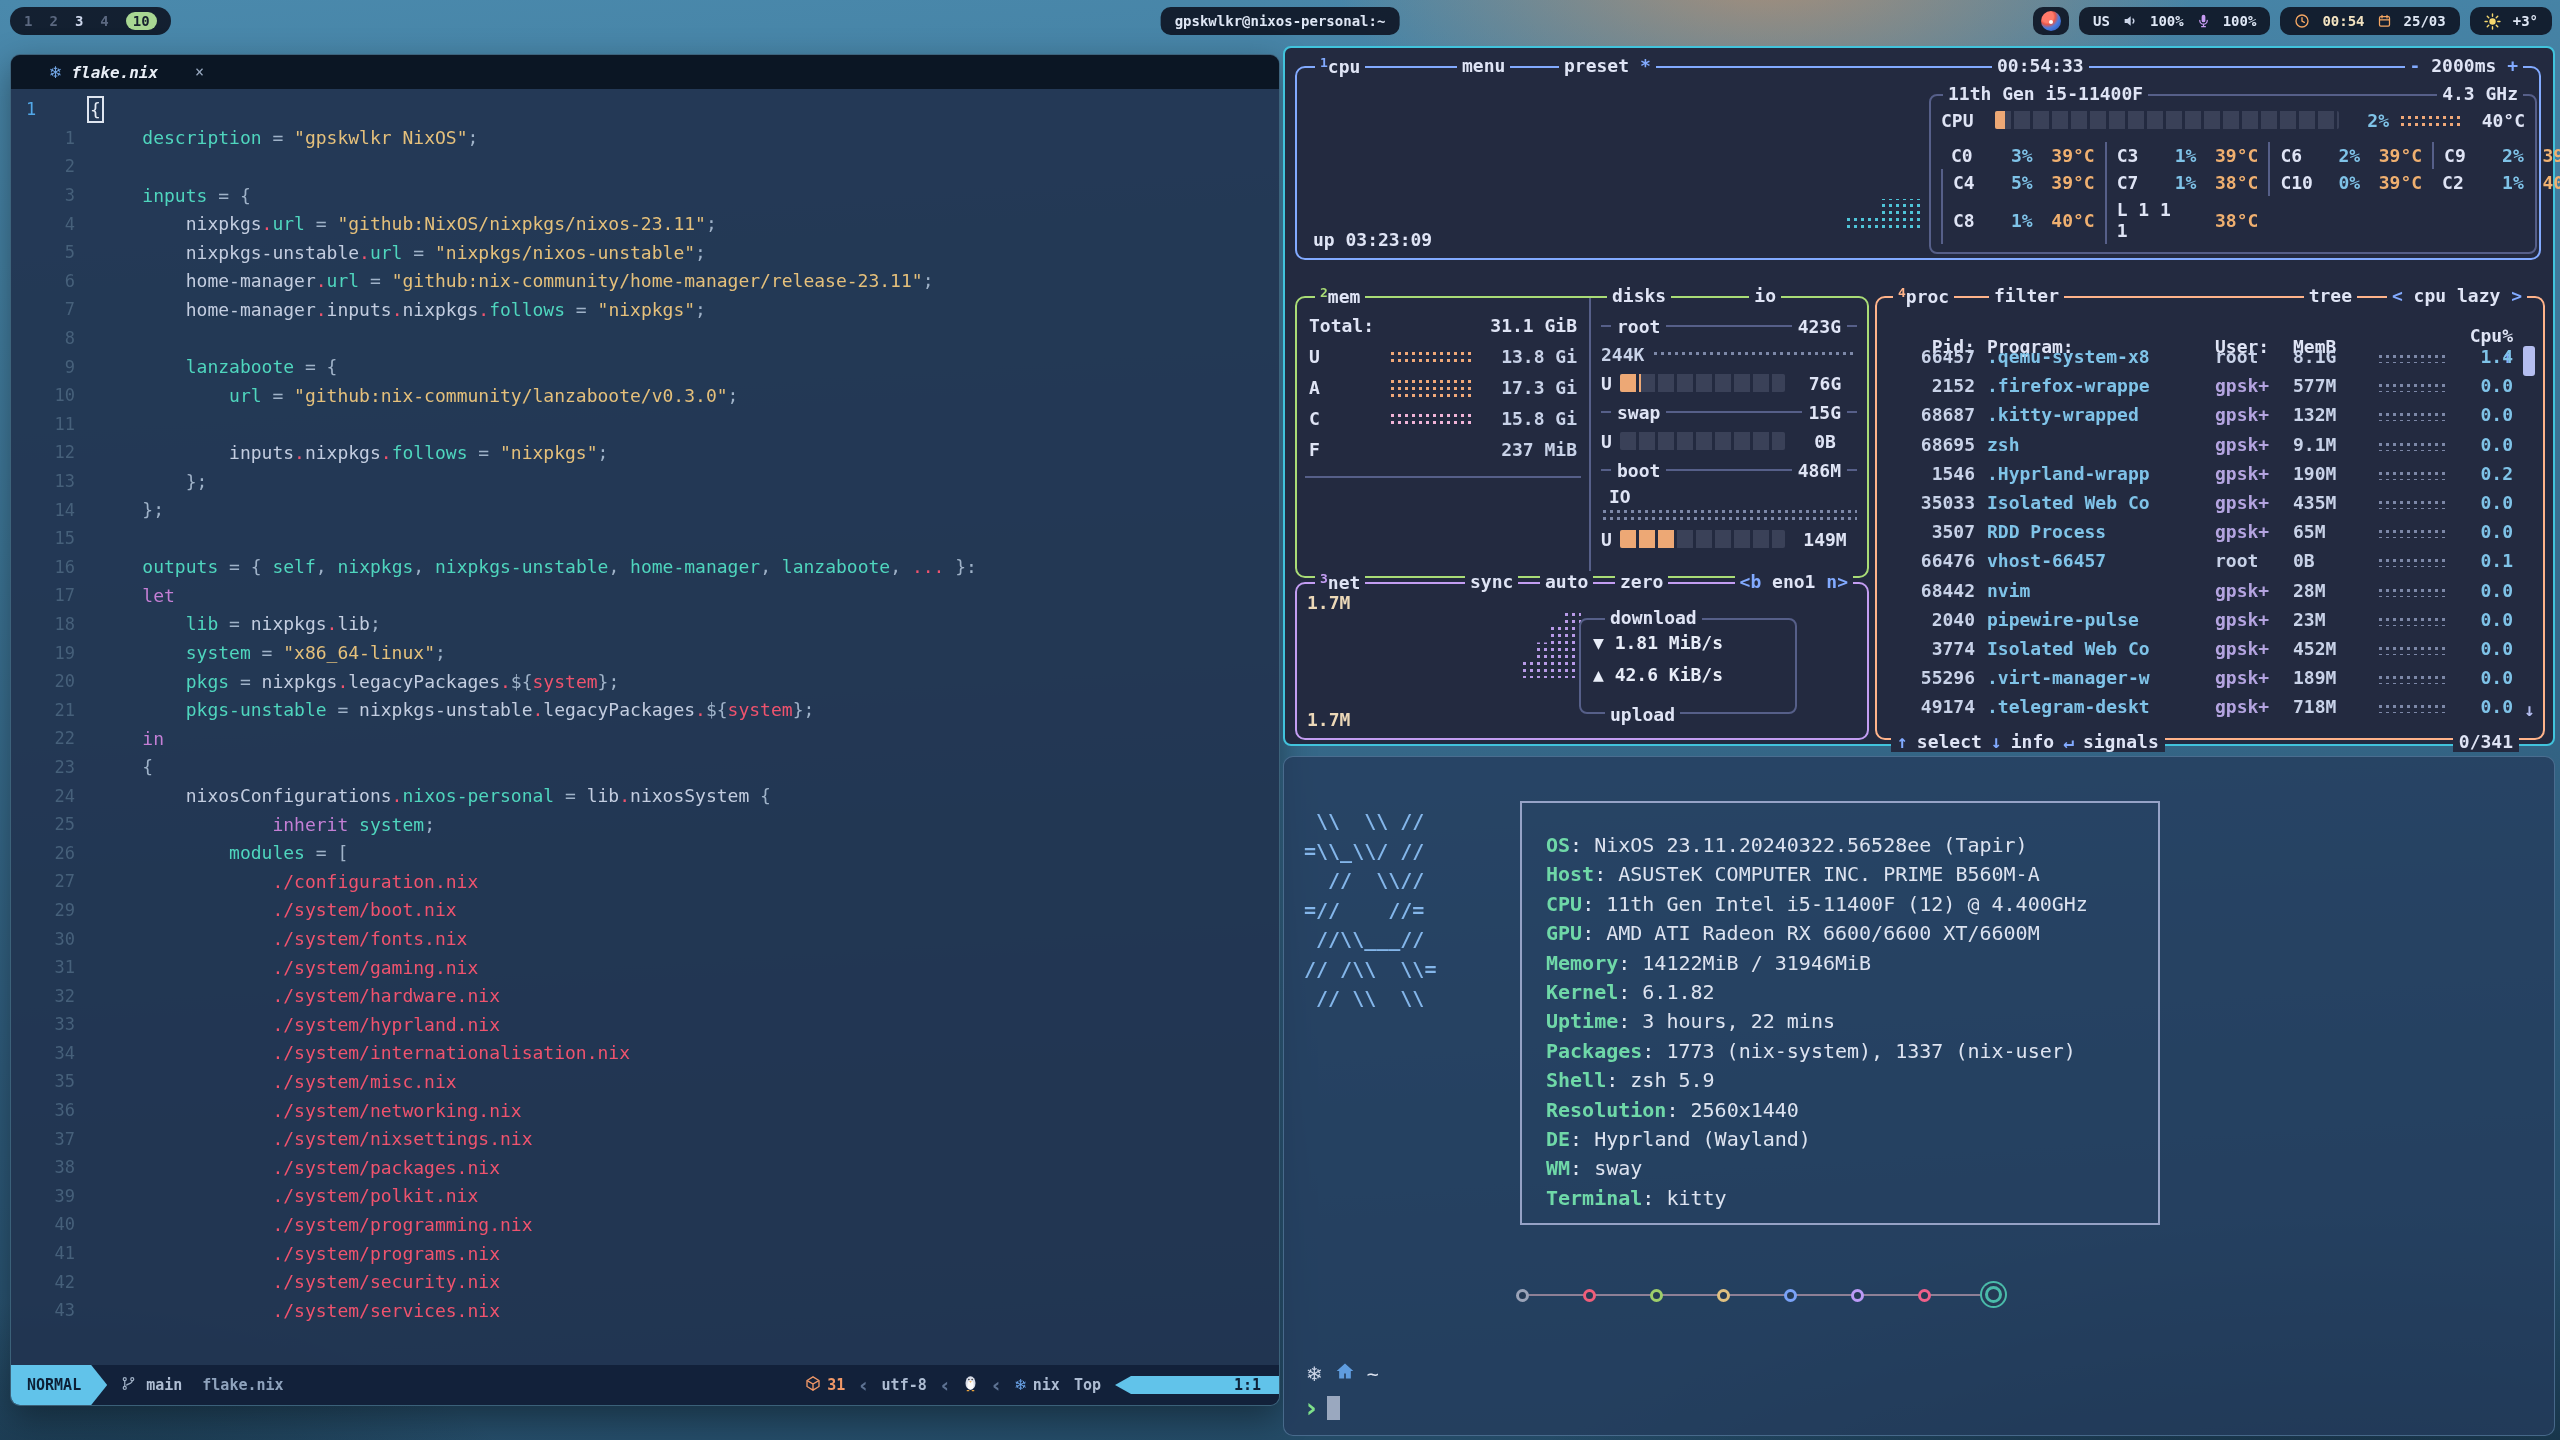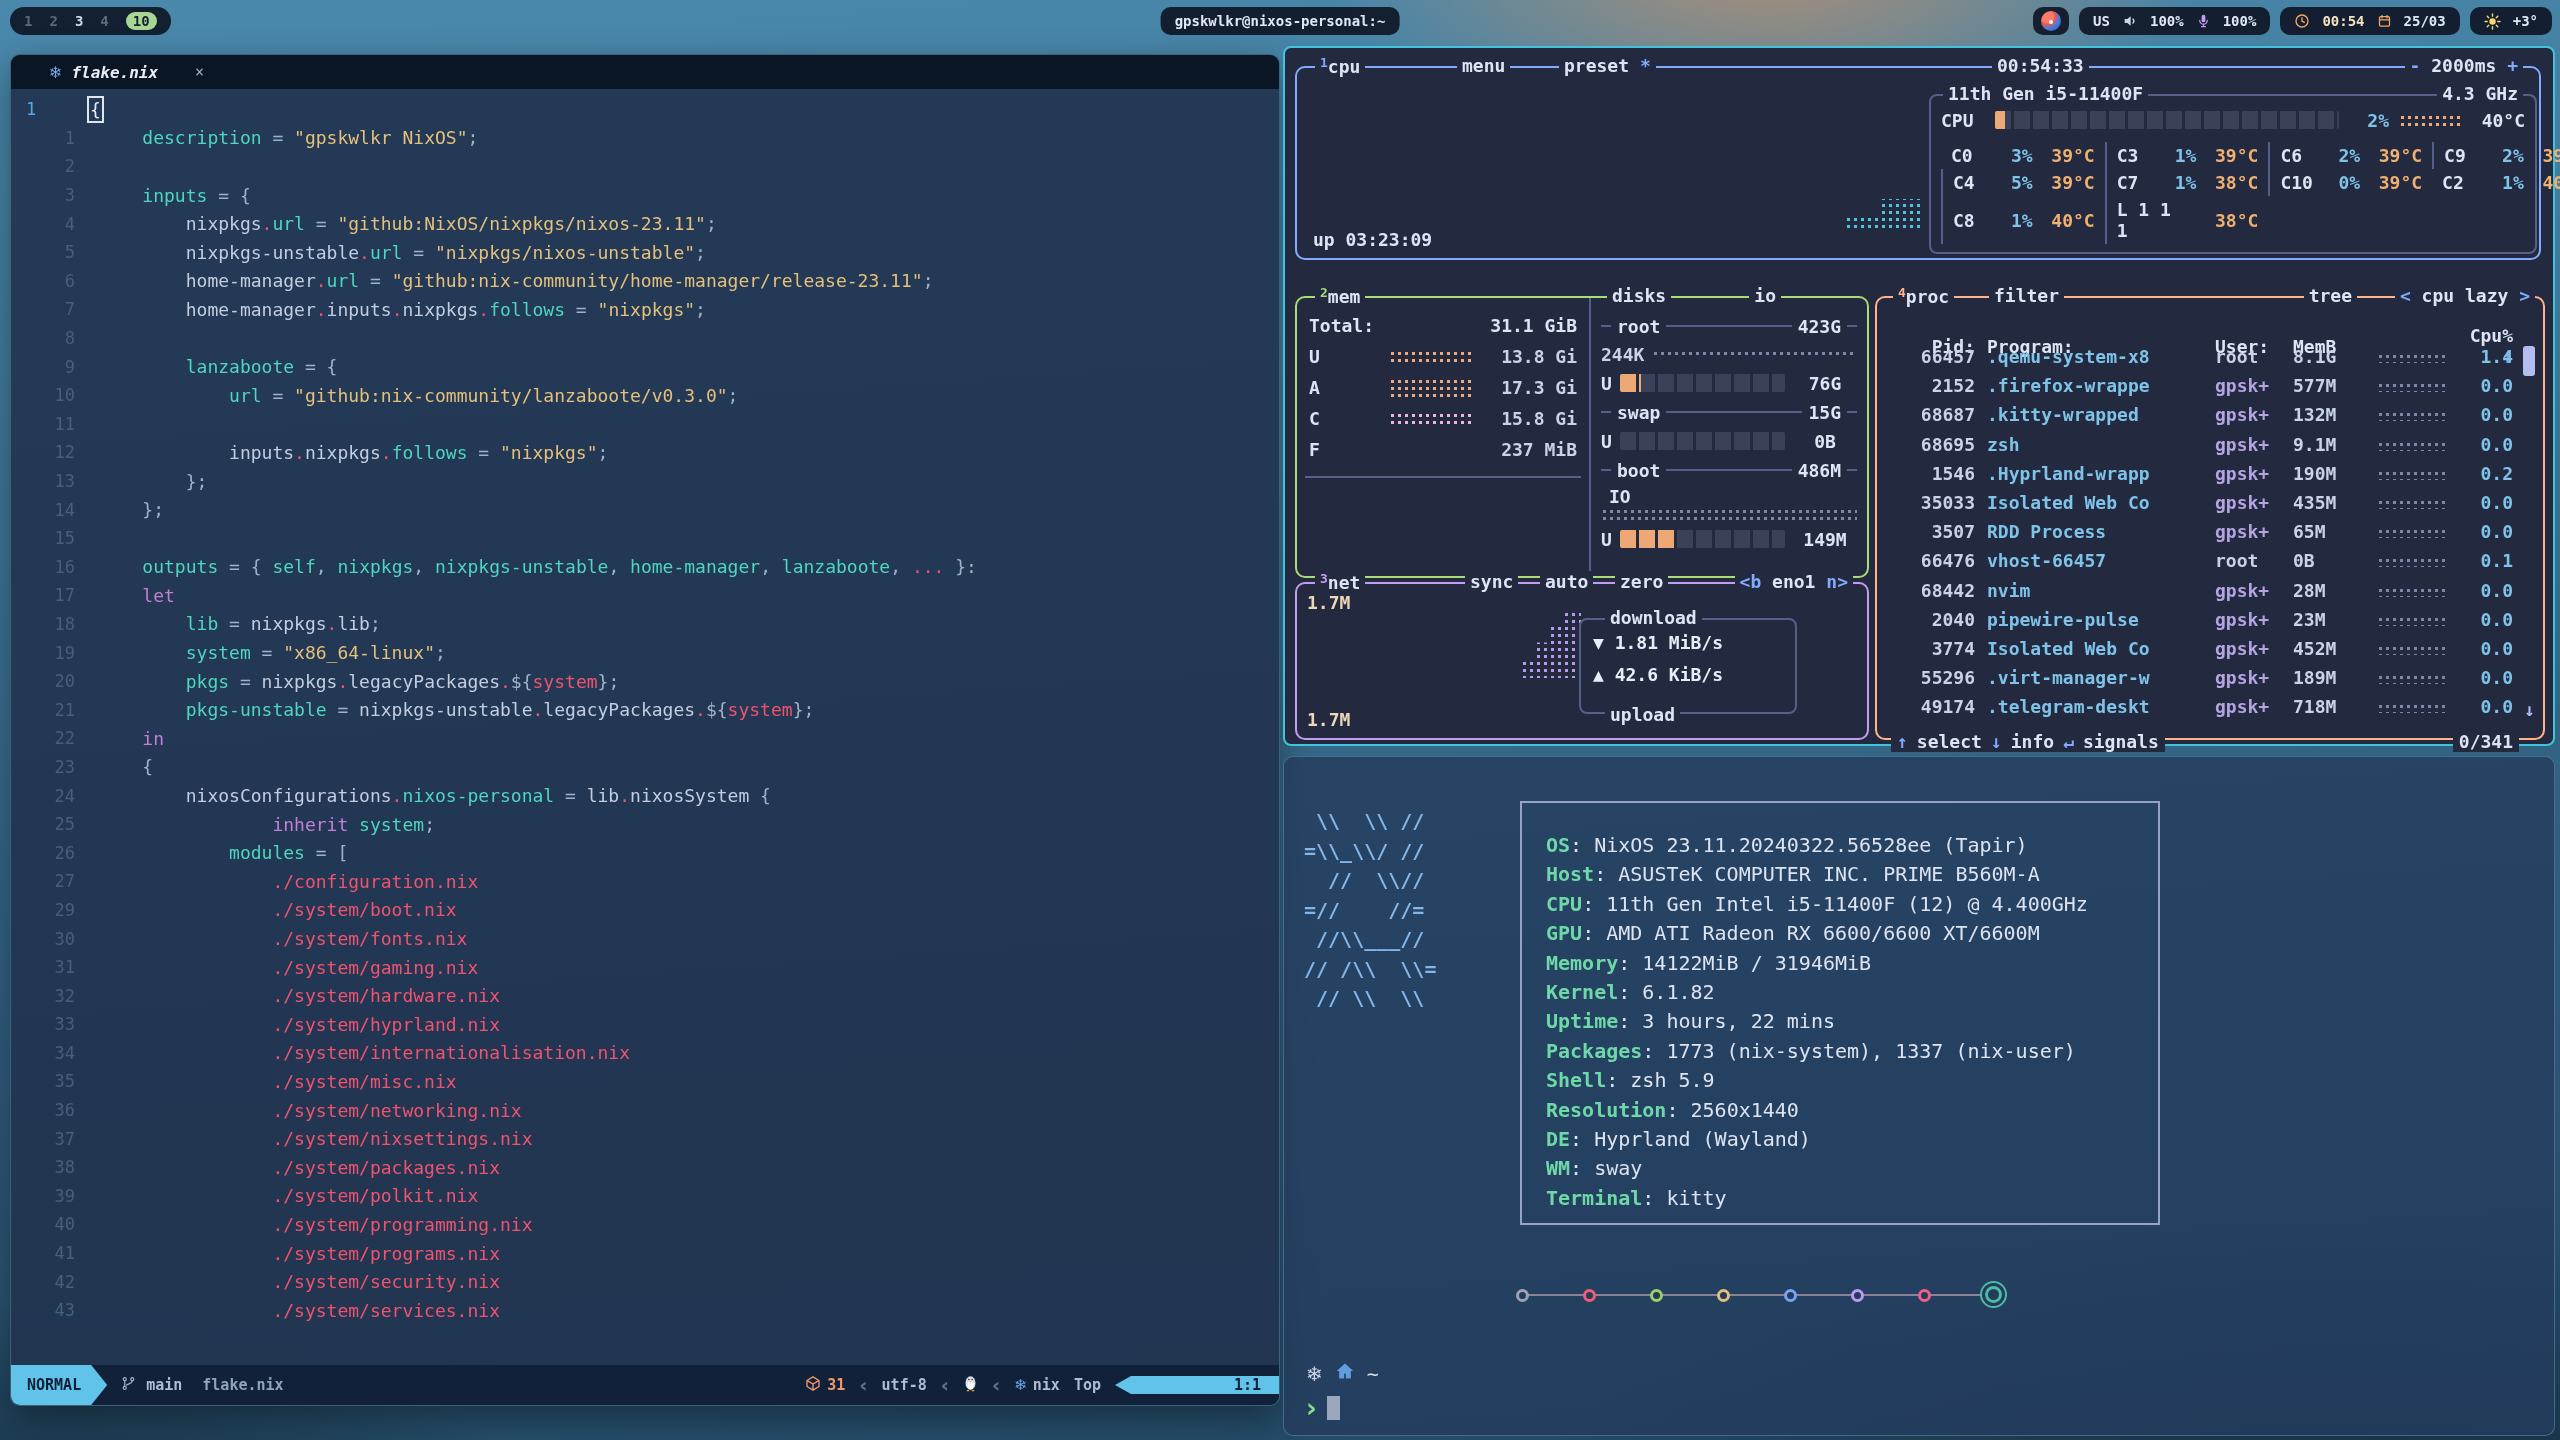--- a/index.html
+++ b/index.html
@@ -510,21 +510,21 @@
         <span class="net-val" style="top:12px;">▼ 1.81 MiB/s</span>
         <span class="net-val" style="top:44px;">▲ 42.6 KiB/s</span>
         <span class="blabel" style="left:24px;top:auto;bottom:-13px;">upload</span>
       </div>
     </div>
 
     <div class="bpanel" id="p-proc">
       <span class="blabel" style="left:16px;"><span class="bsup" style="color:#ffb38a;">4</span><span>proc</span></span>
       <span class="blabel" style="left:112px;">filter</span>
       <span class="blabel" style="right:186px;">tree</span>
-      <span class="blabel" style="right:8px;margin-left:28px;"><span class="blue">&lt;</span> <span>cpu lazy</span> <span class="blue">&gt;</span></span>
+      <span class="blabel" style="right:16px;margin-left:28px;"><span class="blue">&lt;</span> <span>cpu lazy</span> <span class="blue">&gt;</span></span>
       <div class="proc-grid" id="proc-head">
         <span class="ph pc-pid">Pid:</span>
         <span class="ph pc-prog" style="color:#dfe4f5;">Program:</span>
         <span class="ph">User:</span>
         <span class="ph">MemB</span>
         <span></span>
         <span class="ph" style="text-align:right;"><span>Cpu%</span> <span class="blue">↑</span></span>
       </div>
       <div id="proc-rows">
           <div class="proc-grid proc-row">

